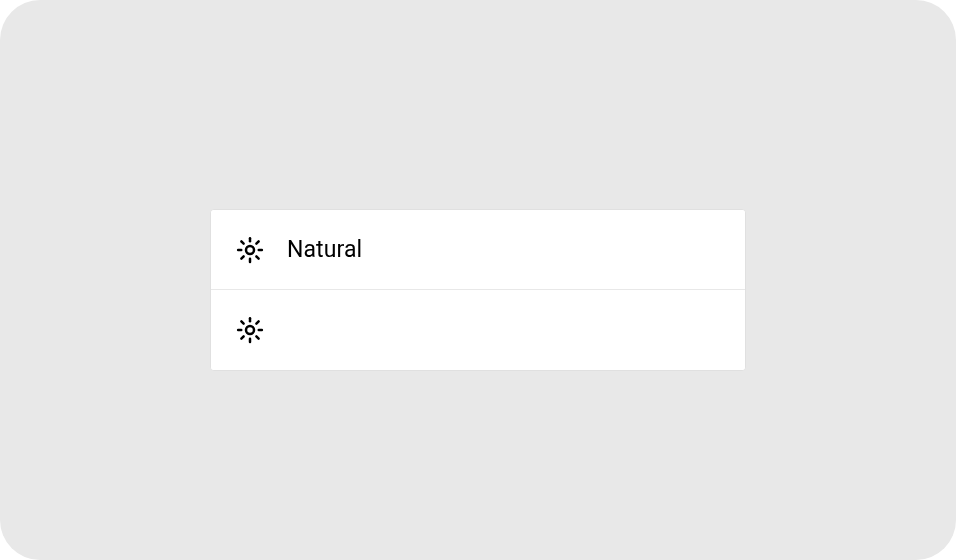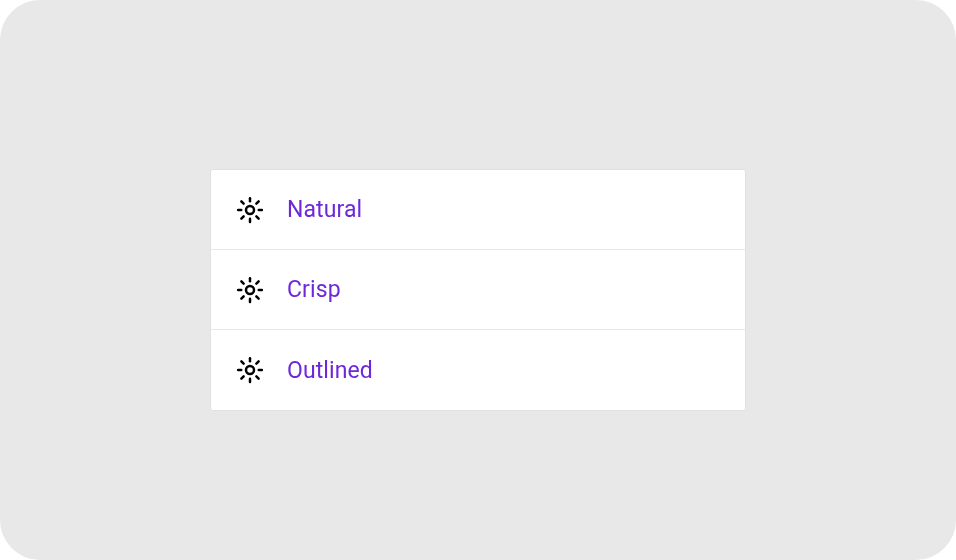--- a/index.html
+++ b/index.html
@@ -48,21 +48,21 @@
       height: 30px;
       flex: 0 0 auto;
       margin-right: 22px;
       color: #000;
       display: flex;
       align-items: center;
       justify-content: center;
     }
     .label {
       font-size: 23px;
-      color: #6d28d9;
+      color: #000000;
       letter-spacing: 0.1px;
     }
   </style>
 </head>
 <body>
 
 <div class="canvas">
   <div class="list">
 
     <div class="list-item">
@@ -75,49 +75,32 @@
           <line x1="19" y1="12" x2="21.5" y2="12"></line>
           <line x1="5.1" y1="5.1" x2="6.9" y2="6.9"></line>
           <line x1="17.1" y1="17.1" x2="18.9" y2="18.9"></line>
           <line x1="5.1" y1="18.9" x2="6.9" y2="17.1"></line>
           <line x1="17.1" y1="6.9" x2="18.9" y2="5.1"></line>
         </svg>
       </span>
       <span class="label">Natural</span>
     </div>
 
-    <div class="list-item">
-      <span class="icon">
-        <svg viewBox="0 0 24 24" width="30" height="30" fill="none" stroke="currentColor" stroke-width="2" stroke-linecap="round">
-          <circle cx="12" cy="12" r="3.2"></circle>
-          <line x1="12" y1="2.5" x2="12" y2="5"></line>
-          <line x1="12" y1="19" x2="12" y2="21.5"></line>
-          <line x1="2.5" y1="12" x2="5" y2="12"></line>
-          <line x1="19" y1="12" x2="21.5" y2="12"></line>
-          <line x1="5.1" y1="5.1" x2="6.9" y2="6.9"></line>
-          <line x1="17.1" y1="17.1" x2="18.9" y2="18.9"></line>
-          <line x1="5.1" y1="18.9" x2="6.9" y2="17.1"></line>
-          <line x1="17.1" y1="6.9" x2="18.9" y2="5.1"></line>
-        </svg>
-      </span>
-      <span class="label">Crisp</span>
-    </div>
 
 
     <div class="list-item">
       <span class="icon">
         <svg viewBox="0 0 24 24" width="30" height="30" fill="none" stroke="currentColor" stroke-width="2" stroke-linecap="round">
           <circle cx="12" cy="12" r="3.2"></circle>
           <line x1="12" y1="2.5" x2="12" y2="5"></line>
           <line x1="12" y1="19" x2="12" y2="21.5"></line>
           <line x1="2.5" y1="12" x2="5" y2="12"></line>
           <line x1="19" y1="12" x2="21.5" y2="12"></line>
           <line x1="5.1" y1="5.1" x2="6.9" y2="6.9"></line>
           <line x1="17.1" y1="17.1" x2="18.9" y2="18.9"></line>
           <line x1="5.1" y1="18.9" x2="6.9" y2="17.1"></line>
           <line x1="17.1" y1="6.9" x2="18.9" y2="5.1"></line>
         </svg>
       </span>
-      <span class="label">Outlined</span>
     </div>
 
   </div>
 </div>
 
 </body></html>

